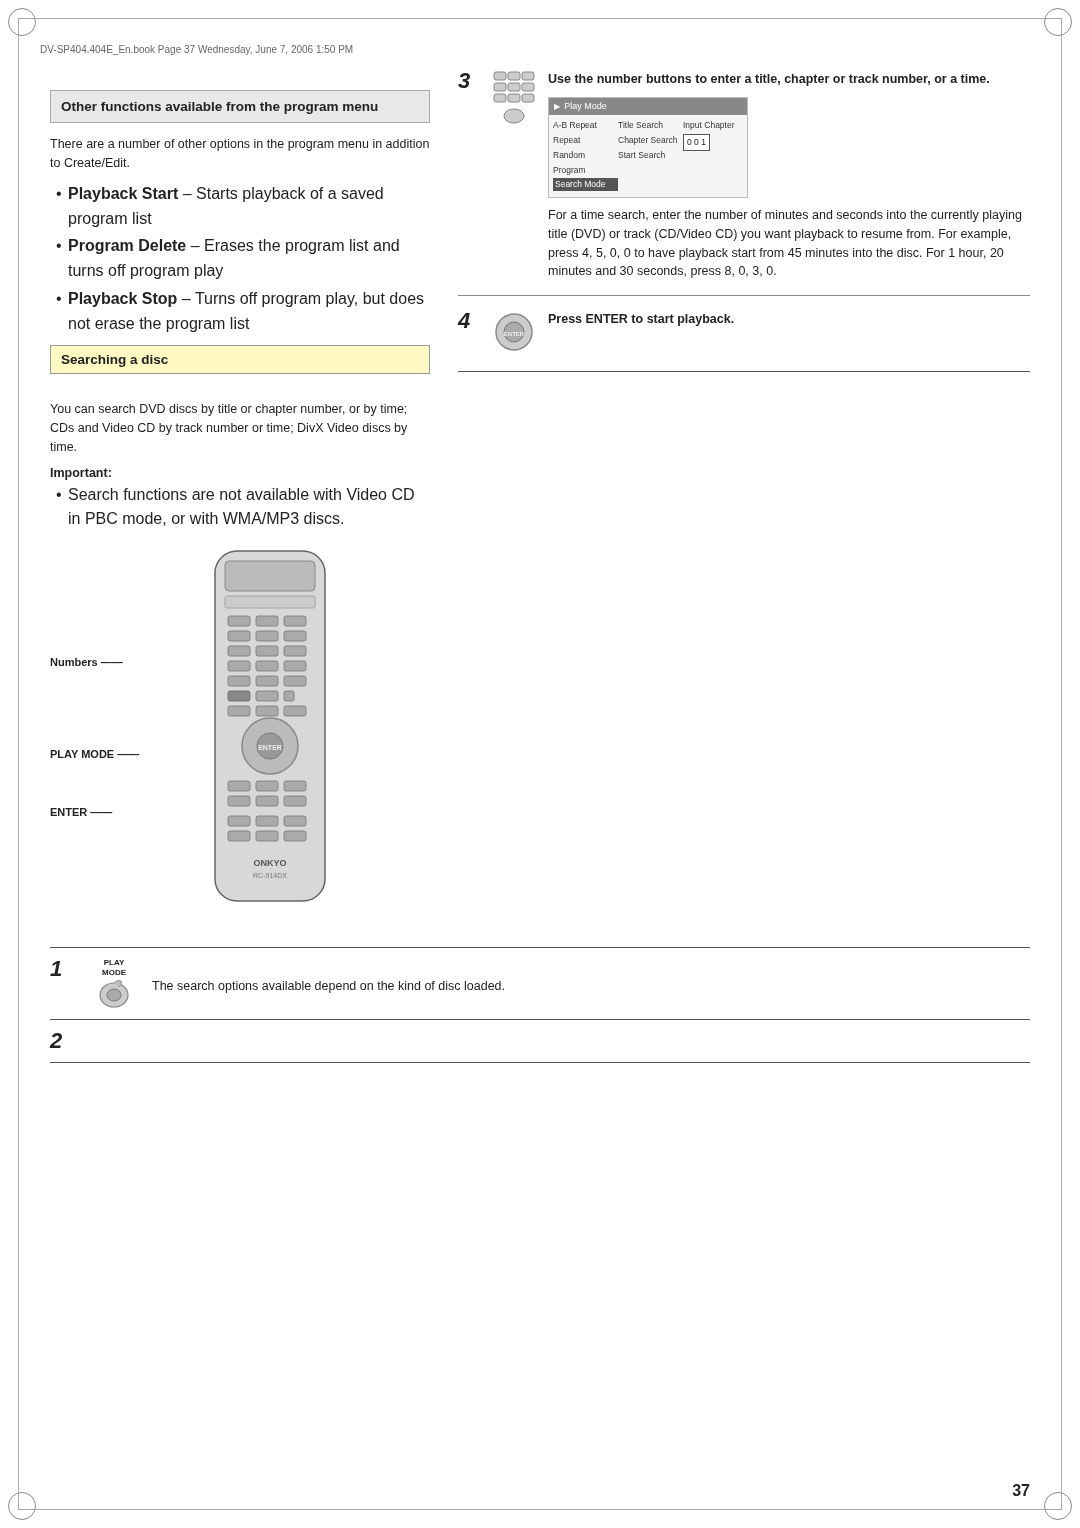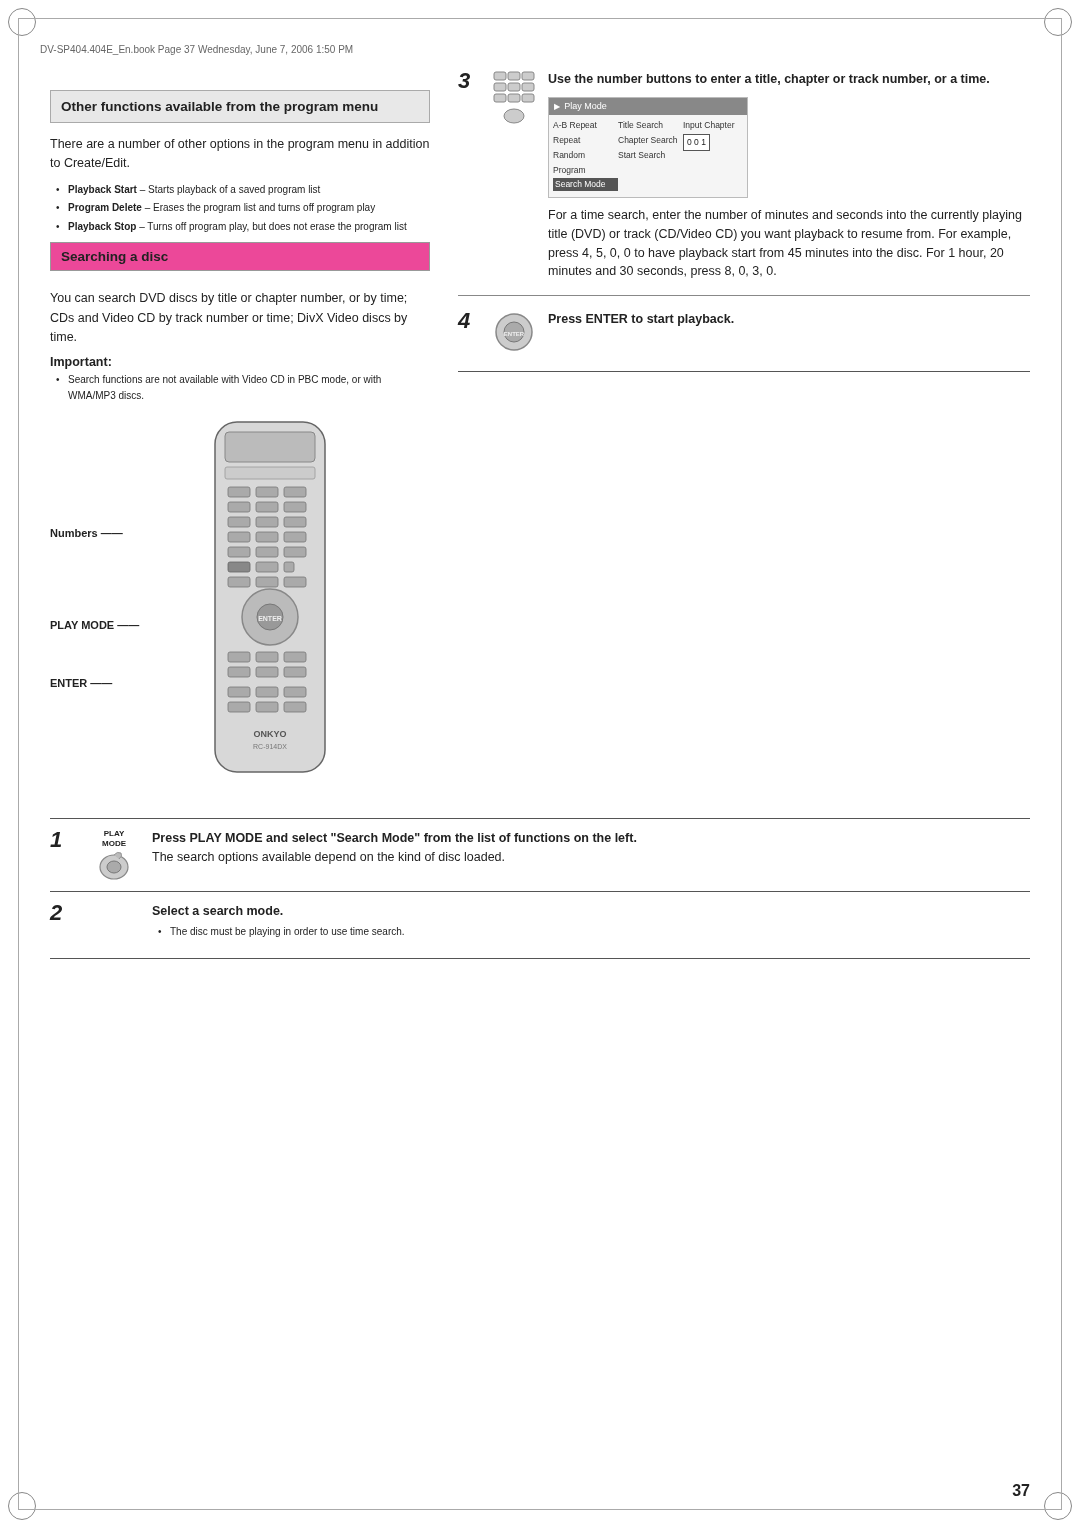--- a/index.html
+++ b/index.html
@@ -89,37 +89,37 @@
       line-height: 1.55;
       margin-bottom: 8px;
     }
 
     .bullet-list {
       list-style: none;
       padding-left: 4px;
       margin-bottom: 8px;
     }
     .bullet-list li {
-      font-size: 10px;
+      font-size: 16px;
       line-height: 1.55;
       padding-left: 14px;
       position: relative;
       margin-bottom: 3px;
     }
     .bullet-list li::before {
       content: '•';
       position: absolute;
       left: 2px;
     }
 
     .sub-section-box {
-      background: #ec4899;
+      background: #fef9c3;
       border: 1px solid #999;
       padding: 6px 10px;
-      margin-bottom: 18px;
+      margin-bottom: 26px;
       font-weight: bold;
       font-size: 13.5px;
     }
 
     .important-label {
       font-weight: bold;
       font-size: 12.5px;
       margin-bottom: 3px;
     }
 
@@ -495,35 +495,28 @@
         <div style="font-size:8px; font-weight:bold; text-align:center; line-height:1.2;">PLAY<br>MODE</div>
 
         <svg width="38" height="32" viewBox="0 0 38 32">
           <ellipse cx="19" cy="18" rx="14" ry="12" fill="#ccc" stroke="#888" stroke-width="1.2"></ellipse>
           <ellipse cx="19" cy="18" rx="7" ry="6" fill="#aaa" stroke="#777" stroke-width="1"></ellipse>
 
           <path d="M 19 6 Q 22 2 26 4 Q 28 7 24 10" fill="#bbb" stroke="#888" stroke-width="0.8"></path>
         </svg>
       </div>
       <div class="step-content">
-        <strong>Press PLAY MODE and select "Search Mode" from the list of functions on the left.</strong>
         <br>
         <span>The search options available depend on the kind of disc loaded.</span>
       </div>
     </div>
 
     <div class="step-row">
       <div class="step-num">2</div>
       <div class="step-icon">
       </div>
-      <div class="step-content">
-        <strong>Select a search mode.</strong>
-        <ul class="bullet-list" style="margin-top:4px;">
-          <li>The disc must be playing in order to use time search.</li>
-        </ul>
-      </div>
     </div>
 
   </div>
 
 </div>
 
 <div class="page-number">37</div>
 
 </body></html>

